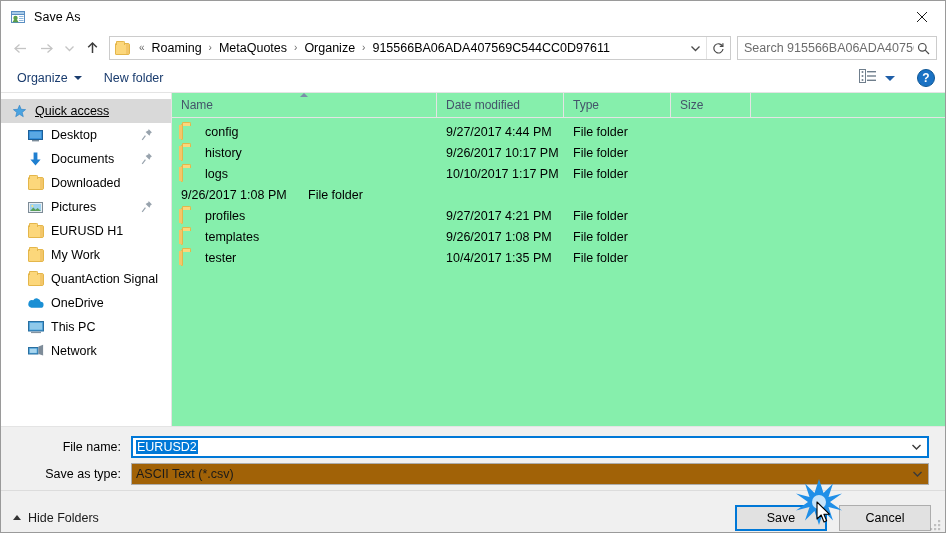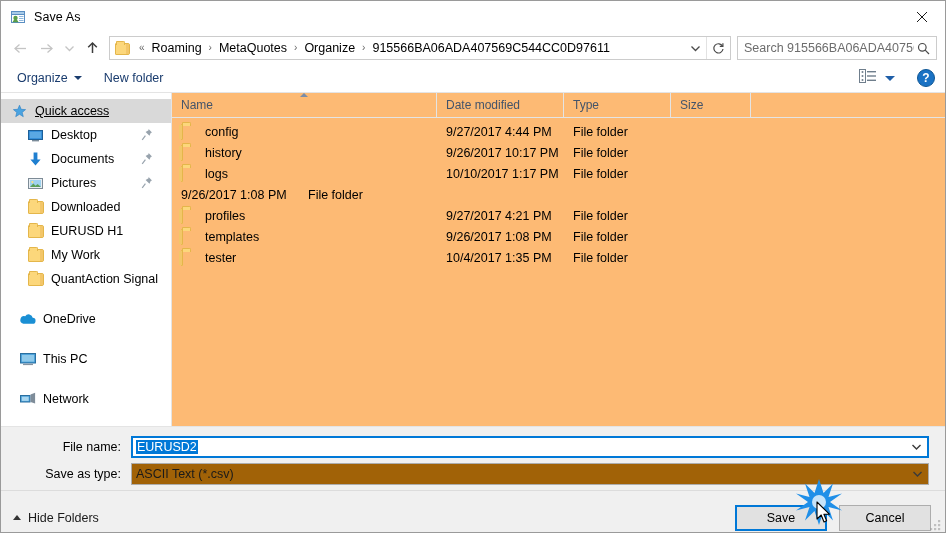--- a/index.html
+++ b/index.html
@@ -159,21 +159,21 @@
   }
   .side-item {
     height: 24px;
     display: flex; align-items: center;
     font-size: 12.5px; color: #000;
     padding-left: 10px;
     position: relative;
   }
   .side-item.selected { background: #d9d9d9; text-decoration: underline; }
   .side-item.indent { padding-left: 26px; }
-  .side-item.group { margin-top: 16px; padding-left: 18px; }
+  .side-item.group { margin-top: 0; padding-left: 26px; }
   .side-icon {
     width: 17px; height: 16px; flex: 0 0 17px;
     margin-right: 7px; position: relative;
     display: flex; align-items: center; justify-content: center;
   }
   .side-label { white-space: nowrap; overflow: hidden; }
   .pin {
     position: absolute; right: 18px; top: 5px;
     width: 12px; height: 13px;
   }
@@ -193,21 +193,21 @@
   }
   .folder::after {
     content: ""; position: absolute;
     right: 0; bottom: 0; width: 3px; height: 100%;
     background: #f3c669;
   }
 
   
   .filelist {
     flex: 1 1 auto; display: flex; flex-direction: column;
-    background: #fdba74; min-width: 0;
+    background: #86efac; min-width: 0;
   }
   .col-headers {
     height: 25px; flex: 0 0 25px;
     display: flex; align-items: center;
     border-bottom: 1px solid #e4e4e4;
     position: relative;
   }
   .col {
     font-size: 12px; color: #44546a;
     padding-left: 9px;
@@ -480,41 +480,41 @@
         <span class="pin">
           <svg width="12" height="13" viewBox="0 0 12 13">
             <path d="M7.6 1l3.4 3.4-1.3.5-1.2 2.9-3.9-3.9L7.5 2.3z" fill="#98a3ad"></path>
             <line x1="4.4" y1="7.6" x2="1.2" y2="11.8" stroke="#98a3ad" stroke-width="1.2"></line>
           </svg>
         </span>
       </div>
 
       <div class="side-item indent">
         <span class="side-icon">
+            <span class="folder"></span>
+          </span>
+        <span class="side-label">Downloaded</span>
+      </div>
+
+      <div class="side-item indent">
+        <span class="side-icon">
           <svg width="15" height="13" viewBox="0 0 15 13">
             <rect x="0.5" y="1.5" width="14" height="10" fill="#e8eef3" stroke="#7d8b96"></rect>
             <rect x="2" y="3" width="11" height="7" fill="#9fd2ef"></rect>
             <path d="M2 10l3.3-3.6 2.3 2.4 2-1.9L13 10z" fill="#5aa05a"></path>
             <circle cx="4.4" cy="5" r="1" fill="#ffe27a"></circle>
           </svg>
         </span>
         <span class="side-label">Pictures</span>
         <span class="pin">
           <svg width="12" height="13" viewBox="0 0 12 13">
             <path d="M7.6 1l3.4 3.4-1.3.5-1.2 2.9-3.9-3.9L7.5 2.3z" fill="#98a3ad"></path>
             <line x1="4.4" y1="7.6" x2="1.2" y2="11.8" stroke="#98a3ad" stroke-width="1.2"></line>
           </svg>
         </span>
-      </div>
-
-      <div class="side-item indent">
-        <span class="side-icon">
-            <span class="folder"></span>
-          </span>
-        <span class="side-label">Downloaded</span>
       </div>
       <div class="side-item indent">
         <span class="side-icon">
             <span class="folder"></span>
           </span>
         <span class="side-label">EURUSD H1</span>
       </div>
       <div class="side-item indent">
         <span class="side-icon">
             <span class="folder"></span>

